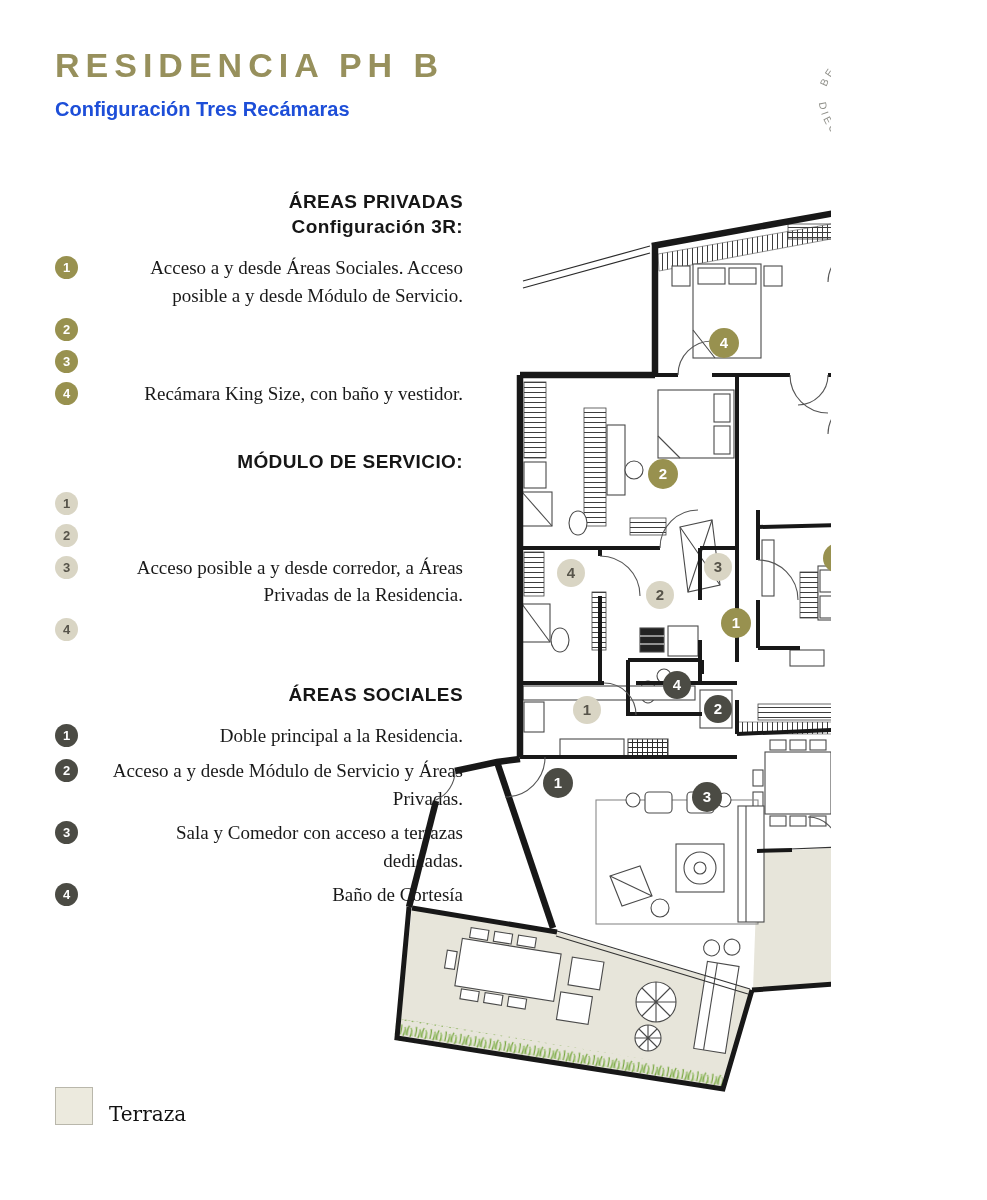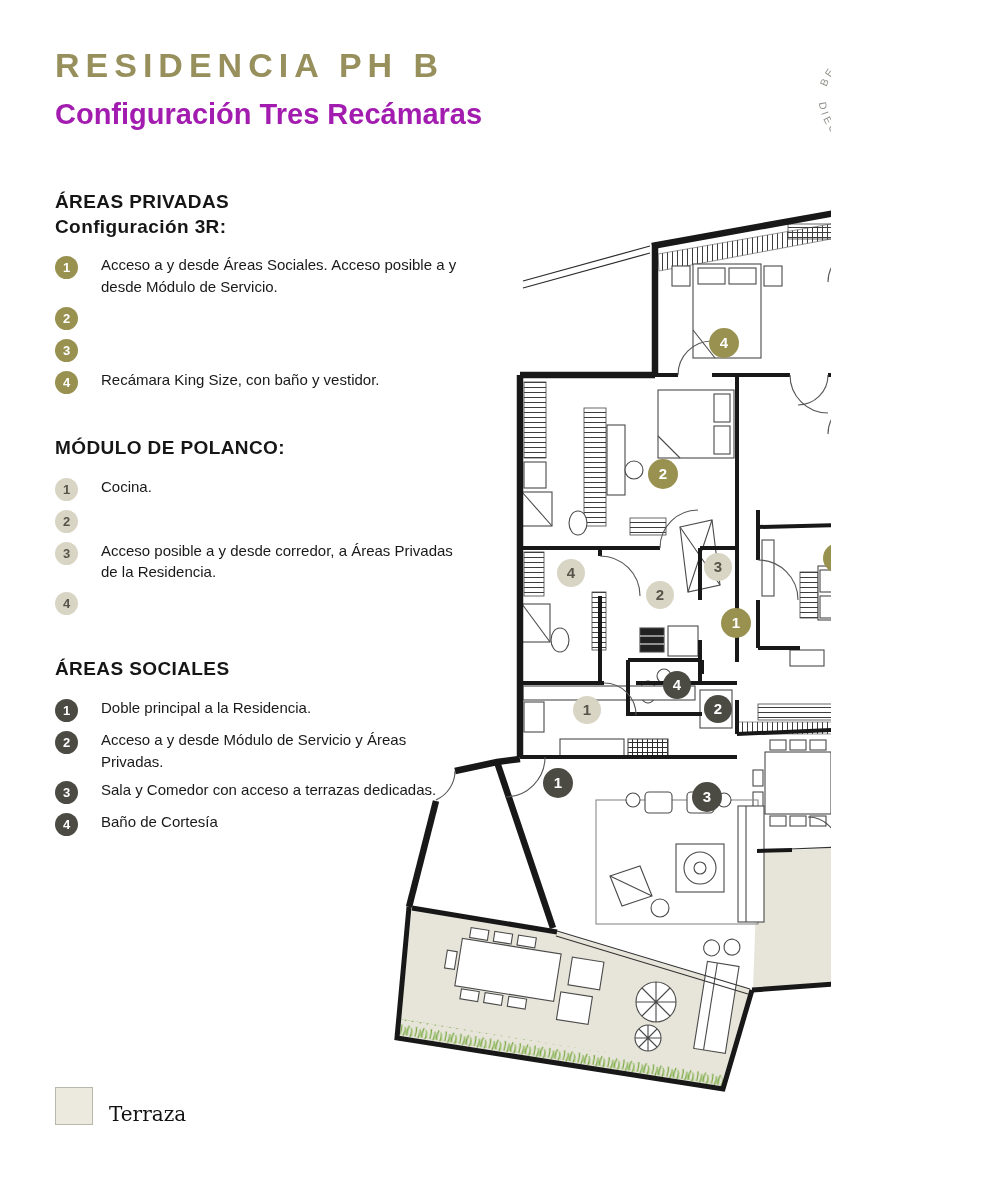--- a/index.html
+++ b/index.html
@@ -1,35 +1,35 @@
 <!DOCTYPE html>
 <html><head>
 <meta charset="utf-8">
 <style>
   html,body{margin:0;padding:0;background:#ffffff;}
   #page{position:relative;width:831px;height:1200px;background:#ffffff;overflow:hidden;
         font-family:"Liberation Sans",sans-serif;color:#1d1d1b;}
   
   #title{position:absolute;left:55px;top:46px;font-size:34px;font-weight:800;
          letter-spacing:6px;color:#97905c;}
-  #subtitle{position:absolute;left:55px;top:98px;font-size:29px;font-weight:700;color:#a21caf;}
+  #subtitle{position:absolute;left:55px;top:98px;font-size:20px;font-weight:700;color:#1d4ed8;}
   
   #logo{position:absolute;left:798px;top:22px;width:156px;height:156px;}
   
   #sections{position:absolute;left:55px;top:190px;width:408px;}
   .sec-head{font-size:19px;font-weight:800;letter-spacing:.4px;color:#161616;line-height:1.3;}
-  .sec{margin-bottom:42px;}
+  .sec{margin-bottom:42px;text-align:right;}
   .items{margin-top:15px;}
   .item{display:grid;grid-template-columns:32px 1fr;column-gap:14px;margin-bottom:7px;align-items:start;}
   .badge{width:23px;height:23px;border-radius:50%;display:flex;align-items:center;justify-content:center;
          font-size:13px;font-weight:700;margin-top:2px;}
   .badge.private{background:#98914f;color:#fff;}
   .badge.service{background:#d9d5c4;color:#57544a;}
   .badge.social{background:#4b4b44;color:#fff;}
-  .itxt{font-family:Liberation Sans, sans-serif;font-size:15px;line-height:1.45;color:#191919;}
+  .itxt{font-family:Liberation Serif, serif;font-size:19px;line-height:1.45;color:#191919;}
   
   #legend{position:absolute;left:55px;top:1086px;display:flex;align-items:center;gap:16px;}
   #legend .swatch{width:36px;height:36px;background:#eceade;border:1px solid #b9b7ab;}
   #legend .lbl{font-family:"DejaVu Serif","Liberation Serif",serif;font-size:20px;color:#111;margin-top:16px;}
   
   #plan{position:absolute;left:385px;top:190px;width:575px;height:910px;}
   svg text{font-family:"Liberation Sans",sans-serif;}
   .mk{font-size:15px;font-weight:700;text-anchor:middle;}
   .logo-arc{font-size:10px;letter-spacing:3px;fill:#90908a;}
 </style>
@@ -76,25 +76,24 @@
         <span class="badge private">3</span>
           </div>
       <div class="item">
         <span class="badge private">4</span>
         <span class="itxt">Recámara King Size, con baño y vestidor.</span>
           </div>
     </div>
   </div>
 
   <div class="sec">
-    <div class="sec-head">MÓDULO DE POLANCO:</div>
+    <div class="sec-head">MÓDULO DE SERVICIO:</div>
     <div class="items">
       <div class="item">
         <span class="badge service">1</span>
-        <span class="itxt">Cocina.</span>
           </div>
       <div class="item">
         <span class="badge service">2</span>
           </div>
       <div class="item">
         <span class="badge service">3</span>
         <span class="itxt">Acceso posible a y desde corredor, a Áreas Privadas de la Residencia.</span>
           </div>
       <div class="item">
         <span class="badge service">4</span>

